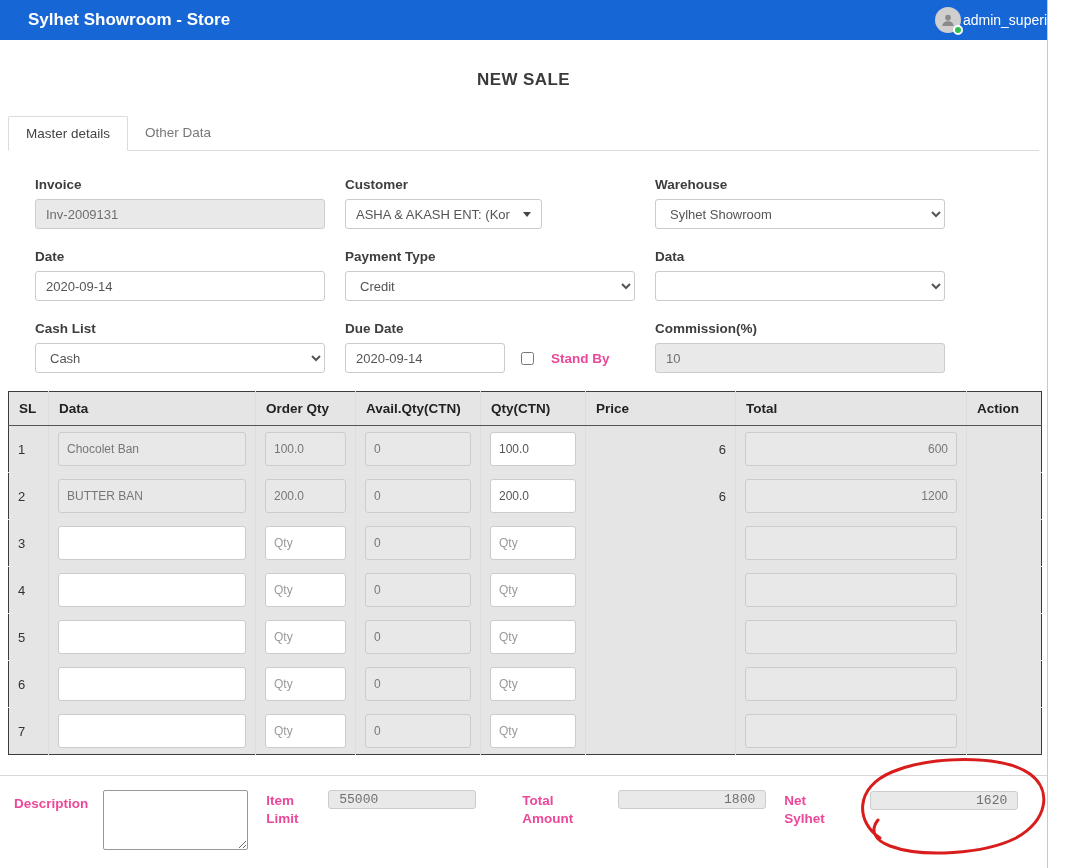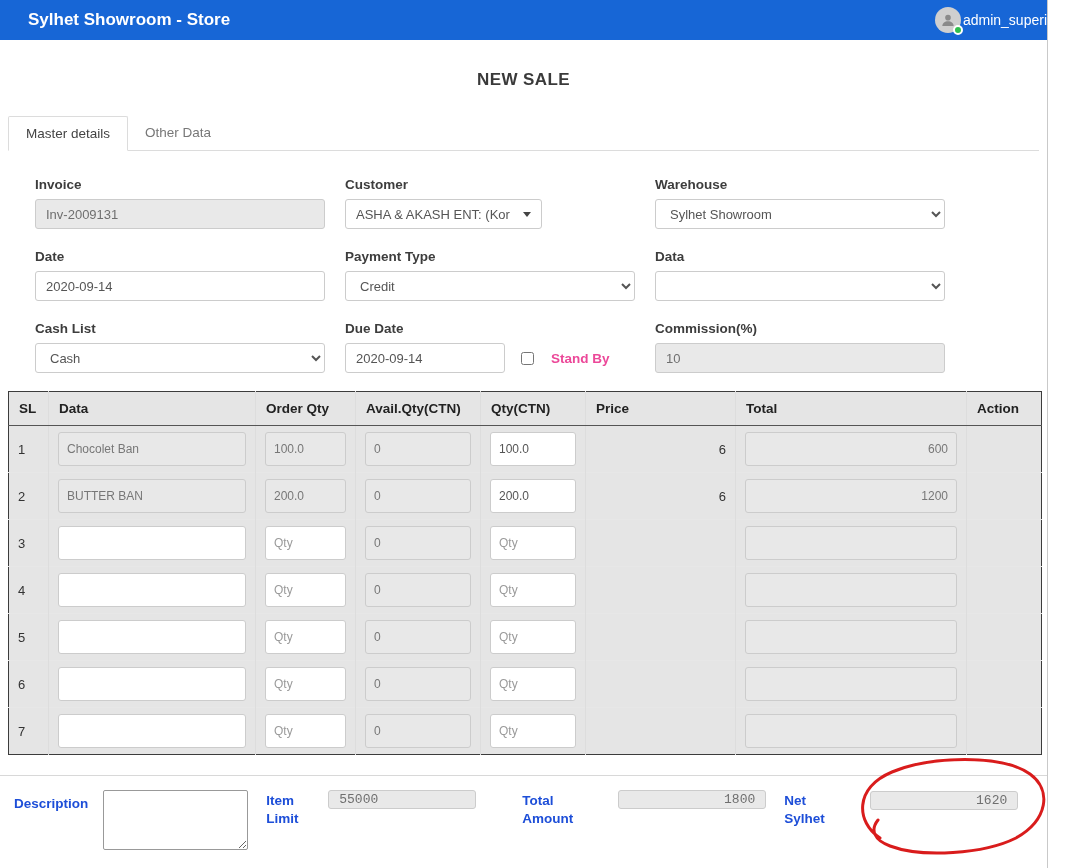--- a/index.html
+++ b/index.html
@@ -47,21 +47,21 @@
   .items-table tbody tr:first-child td { border-top: none; }
   .sl-cell { vertical-align: top; padding-top: 9px; }
   .price-cell { text-align: right; vertical-align: top; padding-top: 9px; padding-right: 10px; }
   .cell-input { width: 100%; height: 28px; border: 1px solid #ccc; border-radius: 3px; padding: 16px 8px; font-size: 12px; color: #555; background: #fff; font-family: inherit; }
   .cell-input::placeholder { color: #9a9a9a; }
   .cell-input:disabled { background: #e8e8e8; color: #777; }
   .total-input { text-align: right; }
 
   
   .summary { margin-top: 20px; border-top: 1px solid #d8d8d8; padding: 14px 14px 8px; display: flex; align-items: flex-start; }
-  .sum-label { font-size: 13.5px; font-weight: bold; color: #1d4ed8; line-height: 1.35; }
+  .sum-label { font-size: 13.5px; font-weight: bold; color: #ec4899; line-height: 1.35; }
   .desc-label { margin-top: 5px; }
   .summary textarea { width: 145px; height: 60px; margin-left: 15px; border: 1px solid #999; border-radius: 2px; resize: both; font-family: inherit; font-size: 13px; padding: 4px 6px; }
   .lbl-total-limit { width: 52px; margin-left: 18px; margin-top: 2px; }
   .lbl-total-amount { width: 64px; margin-left: 46px; margin-top: 2px; }
   .lbl-net-amount { width: 60px; margin-left: 18px; margin-top: 2px; }
   .sum-input { width: 148px; height: 19px; border: 1px solid #ccc; border-radius: 3px; padding: 0 10px; font-size: 13px; font-family: Liberation Mono, monospace; }
   .sum-input:disabled { background: var(--disabled-bg, #e9e9e9); color: #6f6f6f; }
   .ml10 { margin-left: 10px; }
   .ml32 { margin-left: 32px; padding-left: 12px; }
   .right { text-align: right; }

